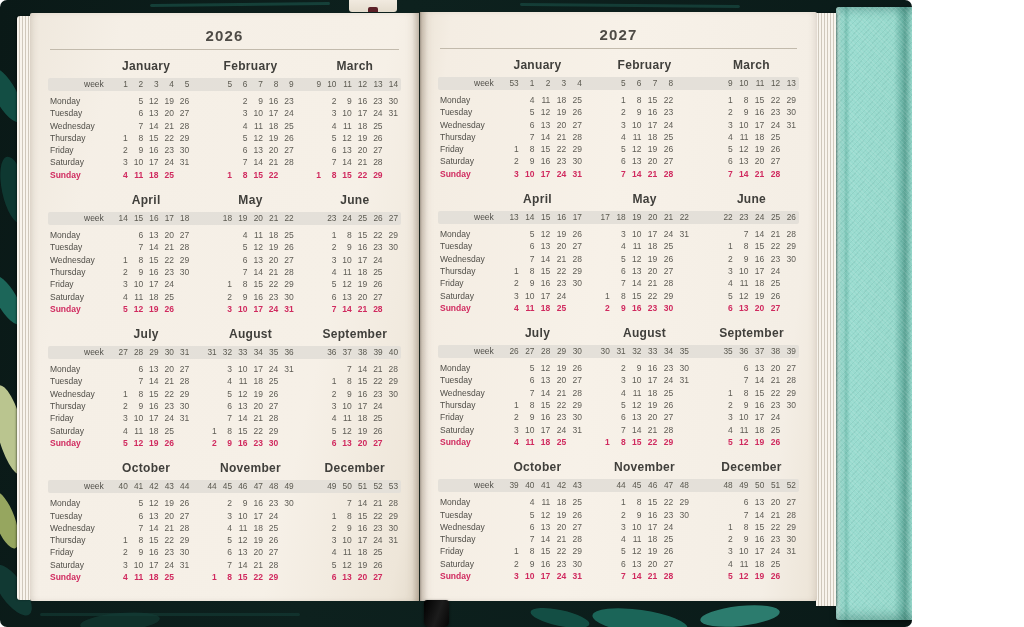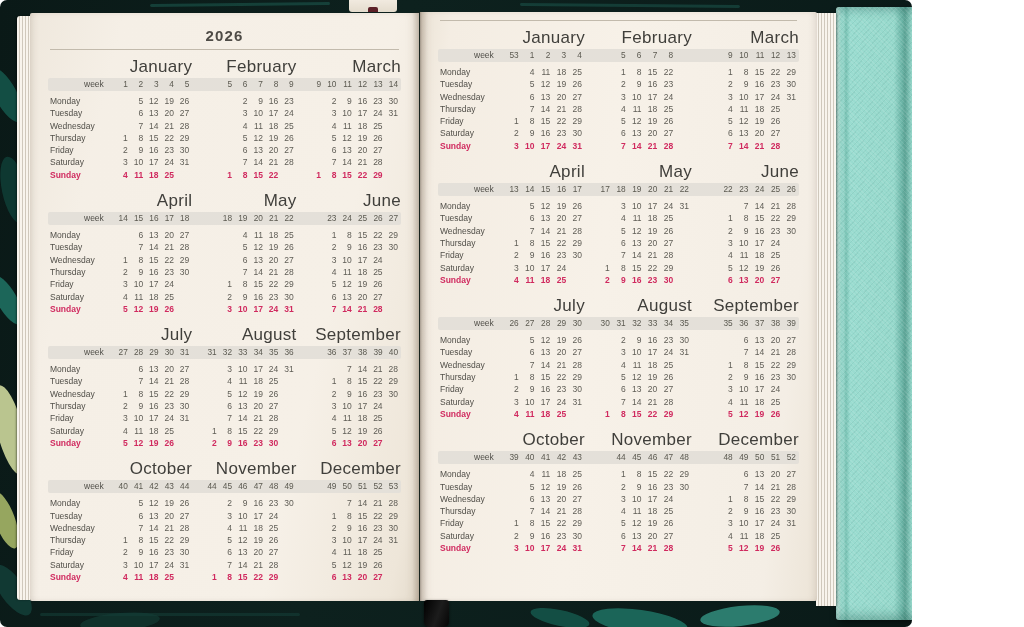--- a/index.html
+++ b/index.html
@@ -34,21 +34,21 @@
         background:linear-gradient(to right,rgba(90,70,50,0) 0%,rgba(90,70,50,.14) 40%,rgba(55,42,30,.30) 50%,rgba(90,70,50,.12) 62%,rgba(90,70,50,0) 100%);}
 
   .year-head{text-align:center;font-size:15px;font-weight:700;color:#4e4b46;letter-spacing:1.2px;margin:6px 0 5px;}
   .year-rule{border-bottom:1px solid #c2baac;margin:0 2px 9px;height:0;}
 
   .quarter{margin-bottom:12px;}
   .qrow{display:grid;grid-template-columns:40px 1fr 1fr 1fr;column-gap:12px;align-items:center;}
   .mcells{display:grid;grid-template-columns:repeat(6,1fr);}
   .cell{text-align:right;padding-right:3px;font-size:8.5px;color:#5e5c55;line-height:12.3px;white-space:nowrap;}
   .qtitles{margin-bottom:4px;}
-  .mtitle{font-size:17px;font-weight:400;color:#403f3b;text-align:right;line-height:15px;letter-spacing:.3px;}
+  .mtitle{font-size:12px;font-weight:700;color:#403f3b;text-align:center;line-height:15px;letter-spacing:.3px;}
   .band{background:#e4e0d9;border-radius:2px;height:13px;margin:0 0 4px;}
   .band .cell{line-height:13px;font-size:8.3px;color:#5b5950;}
   .qlabel{font-size:8.5px;color:#514f49;padding-left:2px;line-height:12.3px;white-space:nowrap;}
   .weeklab{line-height:13px;margin-left:34px;}
   .dayrow{height:12.3px;}
   .sunday .qlabel,.sunday .cell{color:#d02a5f;font-weight:700;}
 
   
   .notch{position:absolute;left:349px;top:0;width:48px;height:12px;background:linear-gradient(#f1eadf,#e4dccd);border-radius:0 0 3px 3px;}
   .notch::after{content:"";position:absolute;left:19px;bottom:0;width:10px;height:5px;background:#5c2027;border-radius:2px 2px 0 0;}
@@ -987,20 +987,21 @@
               <div class="cell">20</div>
               <div class="cell">27</div>
               <div class="cell"></div>
             </div>
           </div>
         </div>
       </div>
   </div>
 
   <div class="page page-right">
+    <div class="year-head">2027</div>
     <div class="year-rule"></div>
     <div class="quarters">
         <div class="quarter">
           <div class="qrow qtitles">
             <div class="qlabel"></div>
             <div class="mtitle">January</div>
             <div class="mtitle">February</div>
             <div class="mtitle">March</div>
           </div>
           <div class="qrow band">

